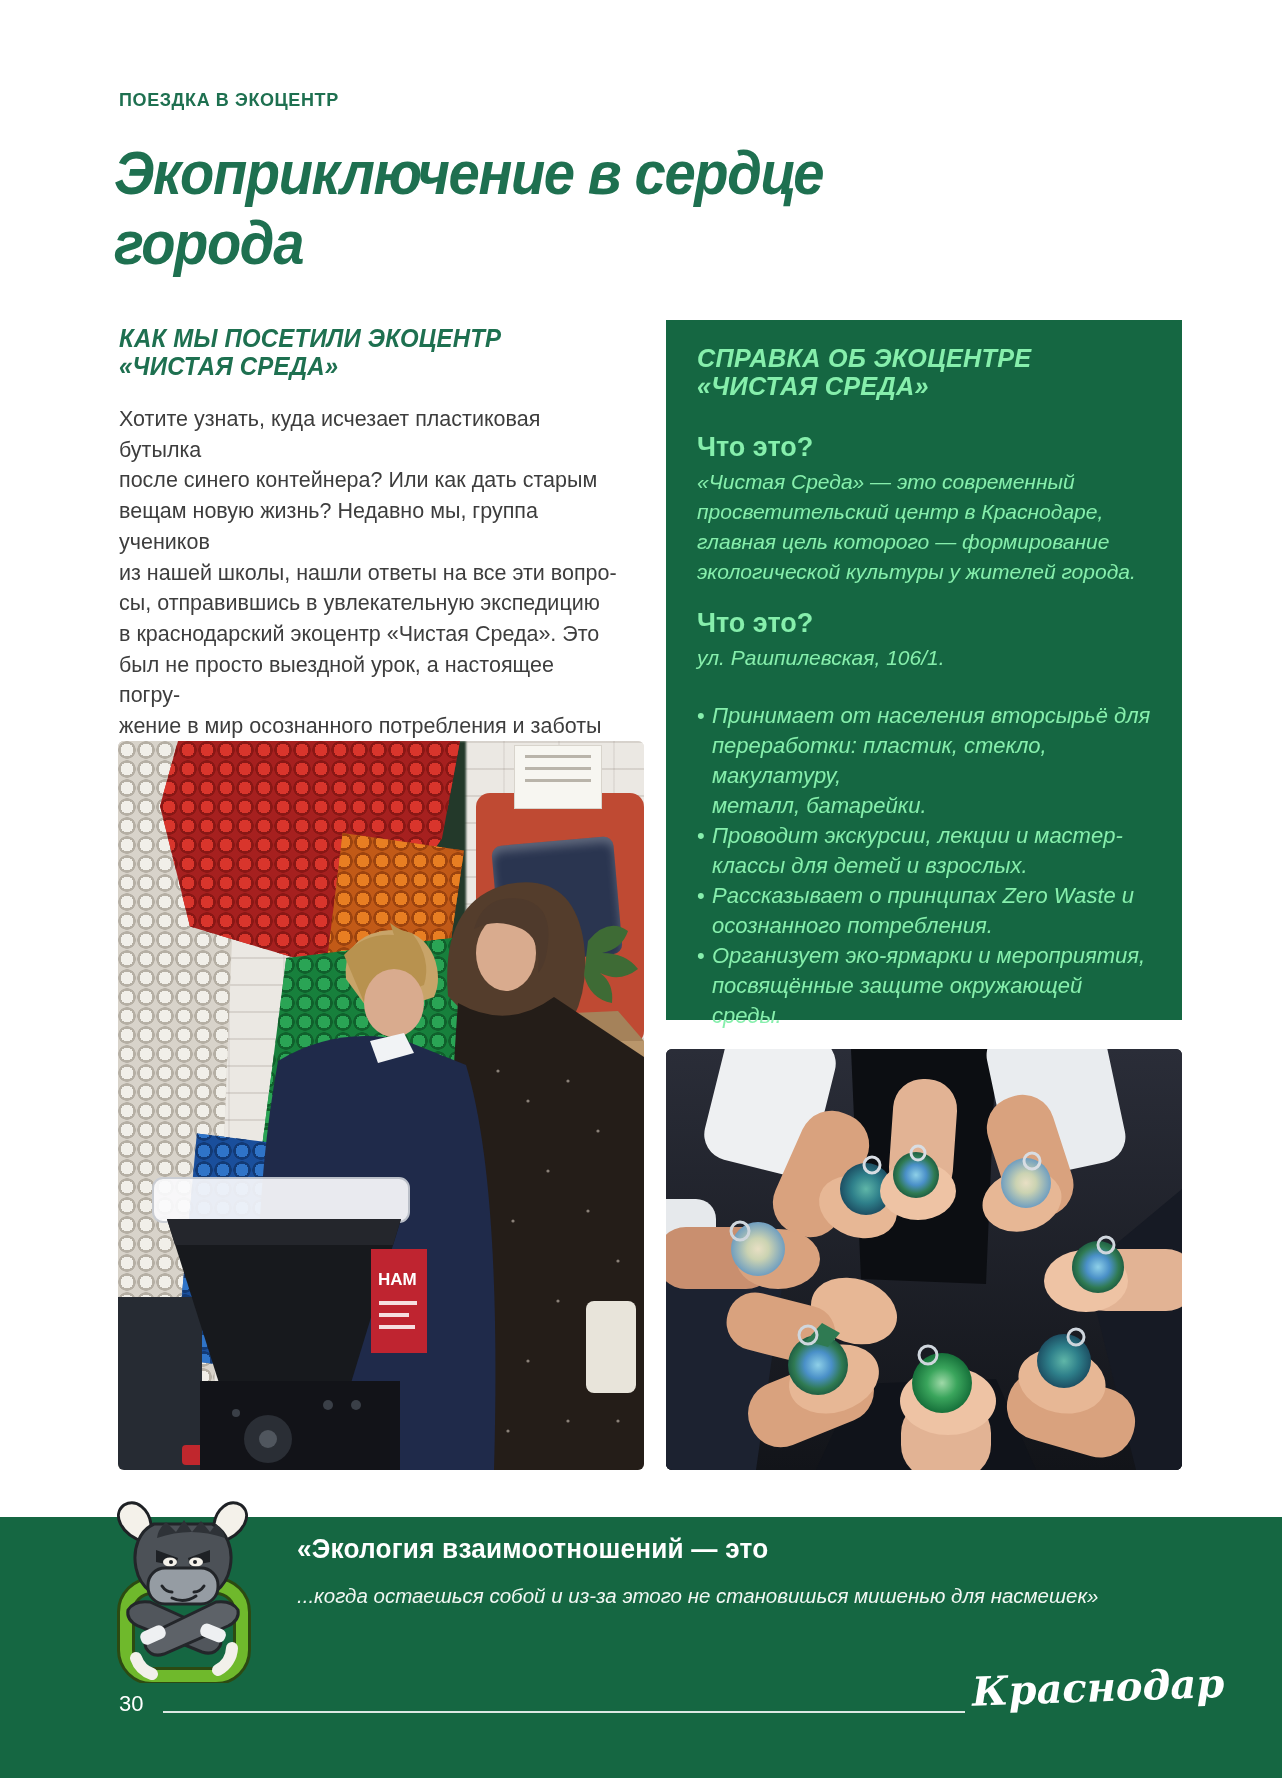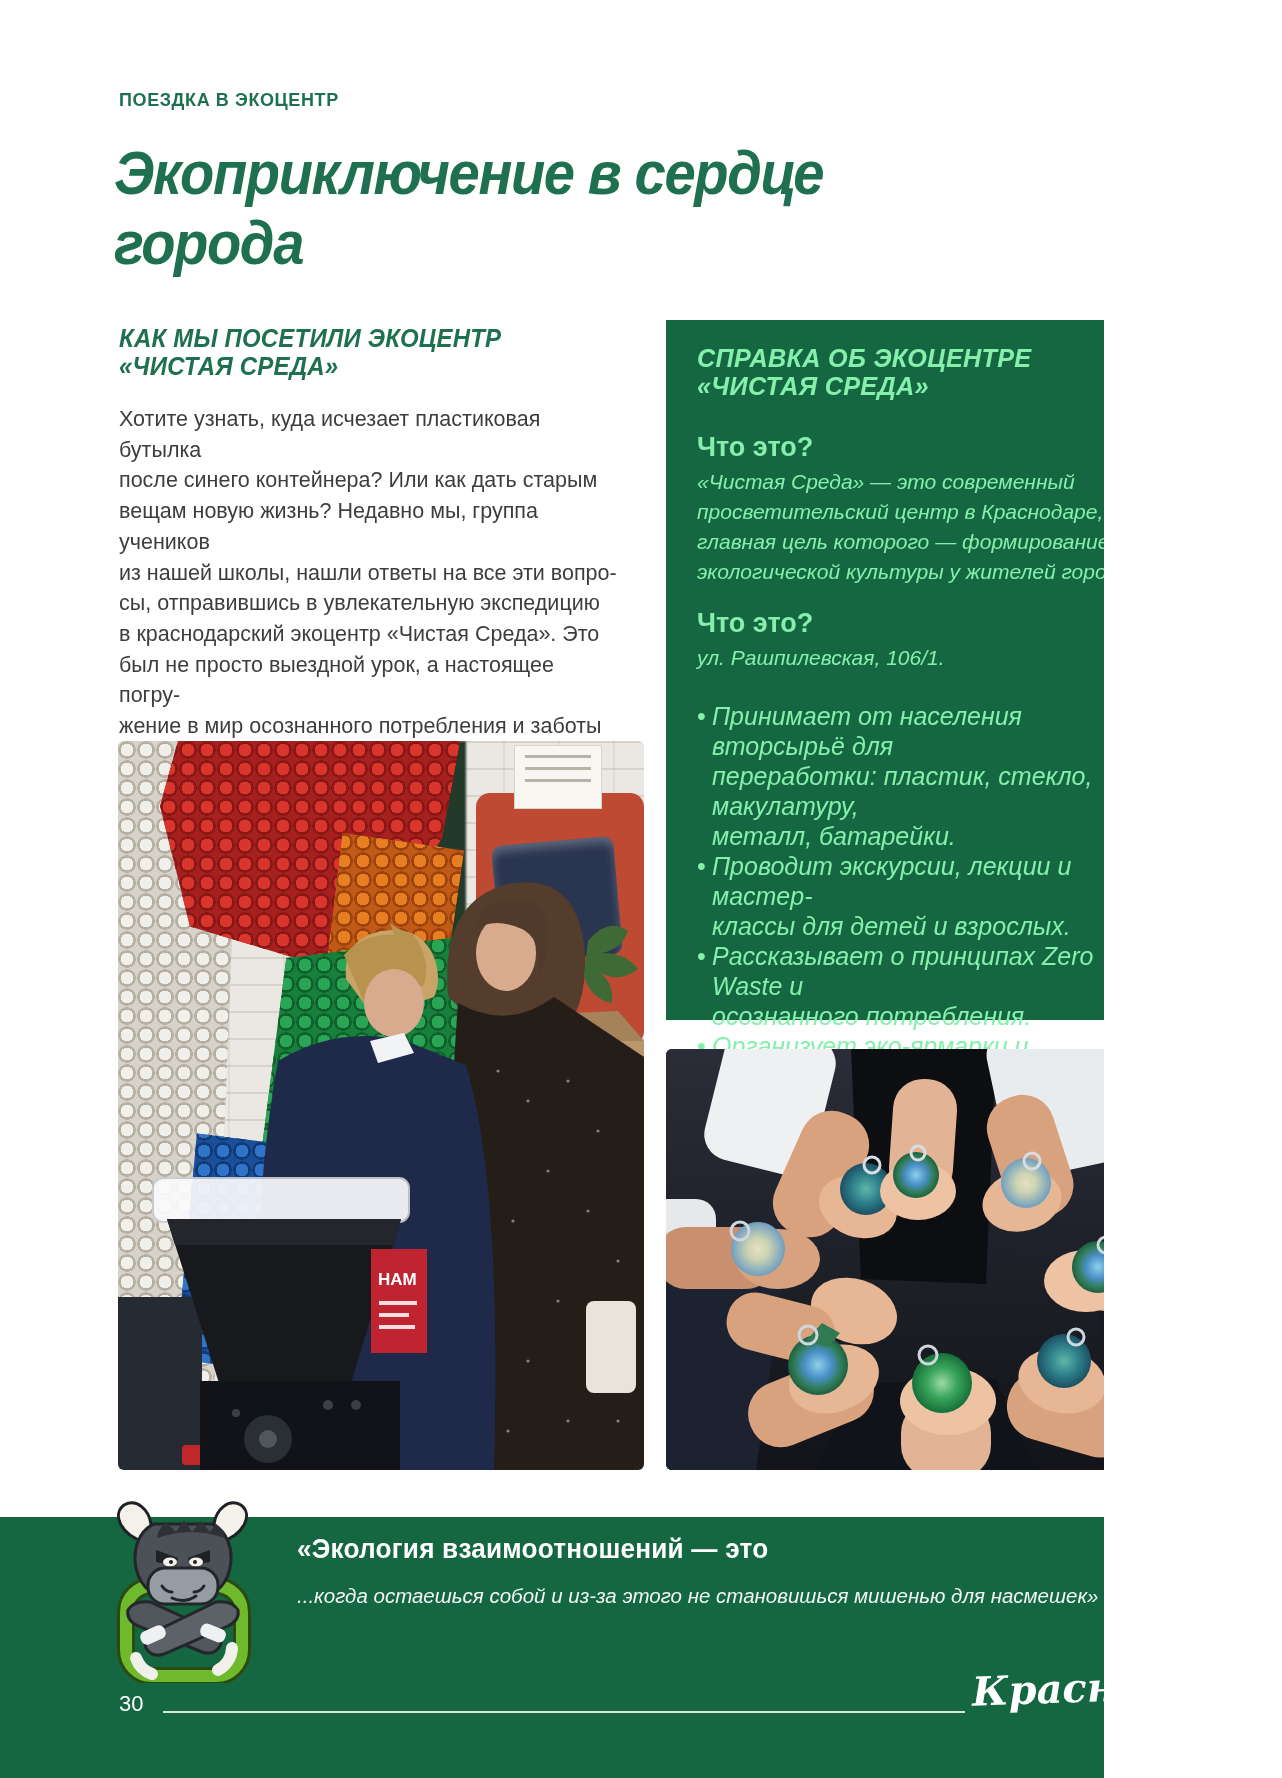--- a/index.html
+++ b/index.html
@@ -2,21 +2,21 @@
 <html><head>
 <meta charset="utf-8">
 <style>
   :root{
     --green:#156742;
     --green-text:#1e7050;
     --ink:#3d3d3d;
   }
   html,body{margin:0;padding:0;background:#ffffff;}
   #page{
-    position:relative;width:1104px;height:1778px;overflow:hidden;background:#ffffff;
+    position:relative;width:1282px;height:1778px;overflow:hidden;background:#ffffff;
     font-family:"Liberation Sans",sans-serif;
   }
   .abs{position:absolute;}
 
   
   .eyebrow{
     left:119px;top:90px;font-size:18px;letter-spacing:.6px;color:var(--green-text);
     font-weight:bold;
   }
   .title{
@@ -44,21 +44,21 @@
     letter-spacing:.3px;white-space:pre-line;margin-bottom:36px;
     transform:scaleX(.97);transform-origin:left top;
   }
   .ib-heading{font-weight:bold;font-size:27px;line-height:23px;margin:0 0 8px 0;}
   .ib-text{font-style:italic;font-size:21px;line-height:30px;white-space:pre-line;margin:0;}
   .ib-sec1{margin-bottom:25px;}
   .ib-sec2{margin-bottom:28px;}
   .ib-heading3{margin-bottom:19px;}
   ul.ib-list{list-style:none;margin:0;padding:0;}
   ul.ib-list li{
-    position:relative;padding-left:15px;font-style:italic;font-size:25px;line-height:30px;
+    position:relative;padding-left:15px;font-style:italic;font-size:22px;line-height:30px;
     white-space:pre-line;
   }
   ul.ib-list li::before{content:"•";position:absolute;left:0;top:0;font-style:normal;}
 
   
   .photo{overflow:hidden;border-radius:6px;}
   .photo-left{left:118px;top:741px;width:526px;height:729px;background:#e9e6e1;}
   .photo-right{left:666px;top:1049px;width:516px;height:421px;background:#1b1e26;}
   .ph-layer{position:absolute;}
 

